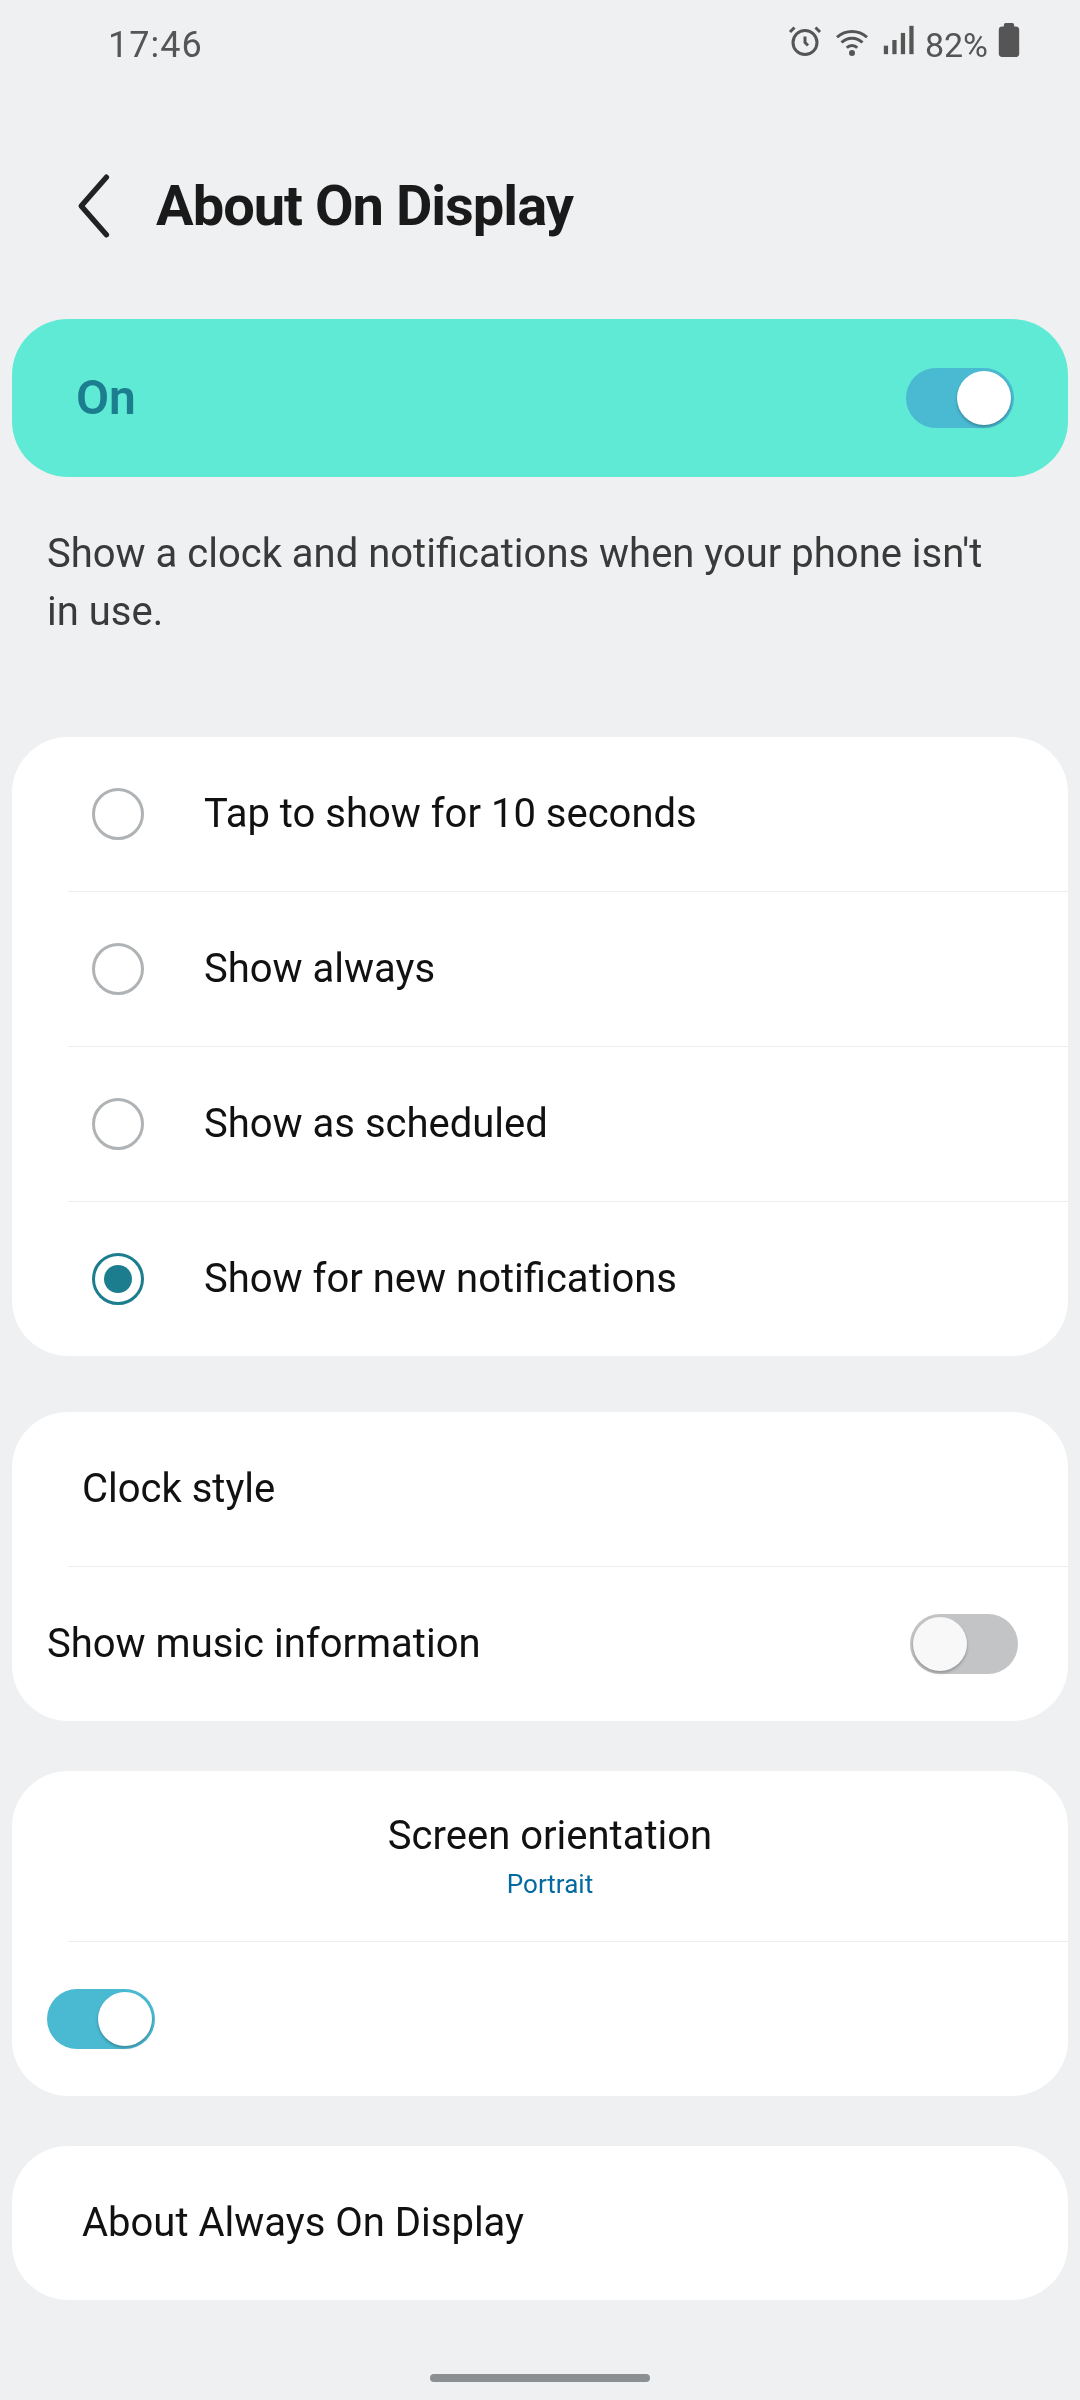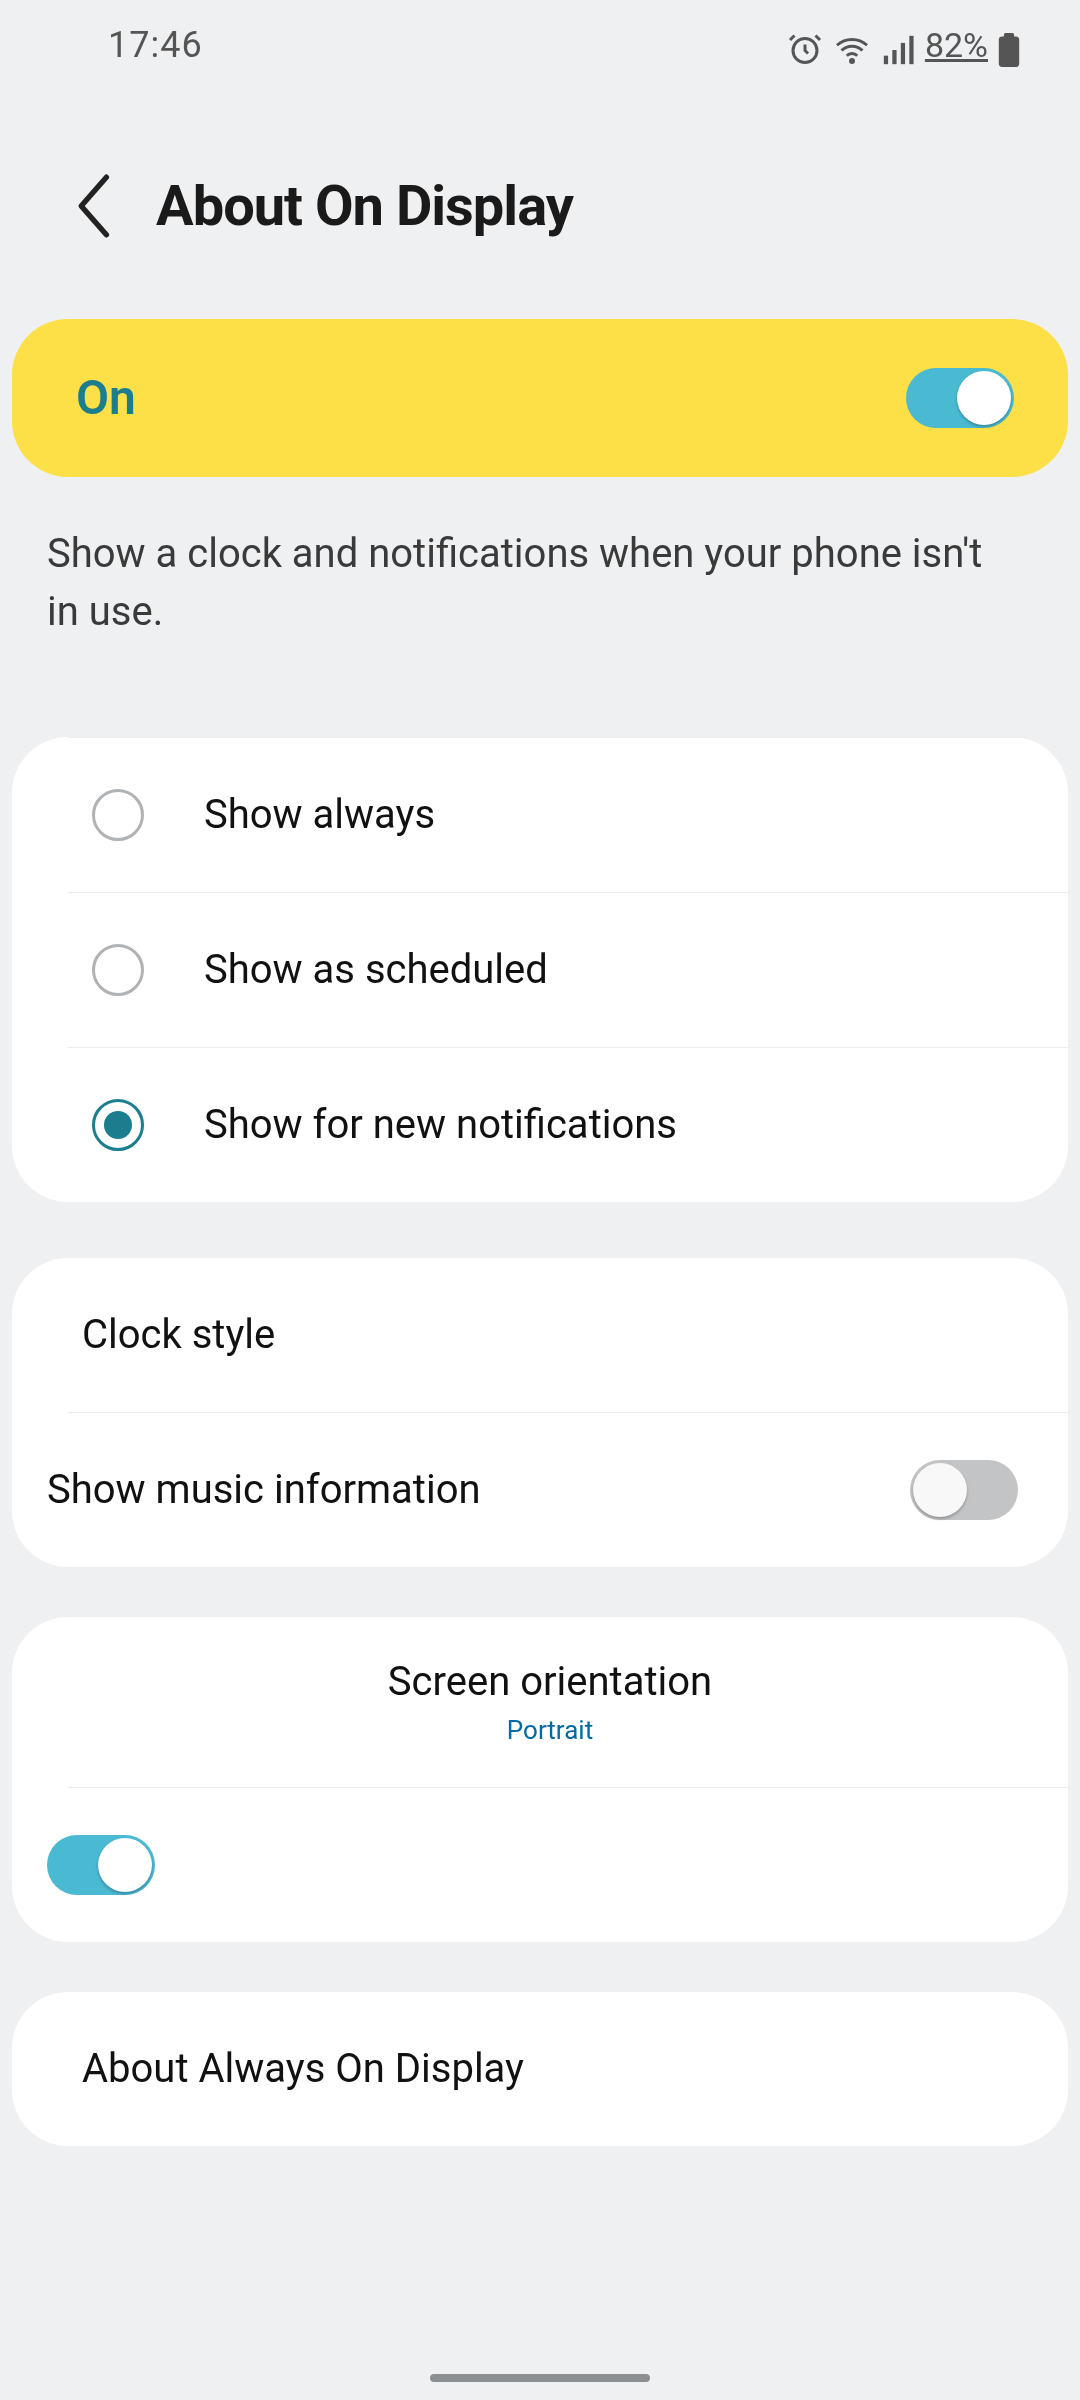--- a/index.html
+++ b/index.html
@@ -16,41 +16,41 @@
   .status-bar {
     height: 90px;
     display: flex;
     align-items: center;
     justify-content: space-between;
     padding: 0 60px 0 108px;
     color: #555;
     font-size: 36px;
     letter-spacing: 1px;
   }
-  .status-right { display: flex; align-items: flex-end; gap: 10px; text-decoration: underline; }
+  .status-right { display: flex; align-items: flex-start; gap: 10px; }
   .status-right svg { display: block; }
   .batt-text { font-size: 34px; letter-spacing: 0; }
 
   
   .header {
     display: flex;
     align-items: center;
     gap: 42px;
     padding: 80px 60px 60px 70px;
   }
   .back-icon { width: 44px; height: 72px; }
   .page-title {
     font-size: 56px;
     font-weight: 700;
     letter-spacing: -1px;
   }
 
   
   .card-main-toggle {
-    background: #fde047;
+    background: #5eead4;
     border-radius: 56px;
     margin: 16px 12px 0 12px;
     padding: 48px 54px 48px 64px;
     display: flex;
     align-items: center;
     justify-content: space-between;
   }
   .on-label {
     font-size: 48px;
     font-weight: 600;
@@ -190,20 +190,24 @@
 <div class="card-main-toggle">
   <span class="on-label">On</span>
   <div class="switch on">
       <div class="knob"></div>
     </div>
 </div>
 
 <div class="description">Show a clock and notifications when your phone isn't in use.</div>
 
 <div class="card card-options">
+  <div class="row row-radio">
+    <div class="radio"></div>
+    <span class="row-label">Tap to show for 10 seconds</span>
+  </div>
   <div class="divider"></div>
   <div class="row row-radio">
     <div class="radio"></div>
     <span class="row-label">Show always</span>
   </div>
   <div class="divider"></div>
   <div class="row row-radio">
     <div class="radio"></div>
     <span class="row-label">Show as scheduled</span>
   </div>

